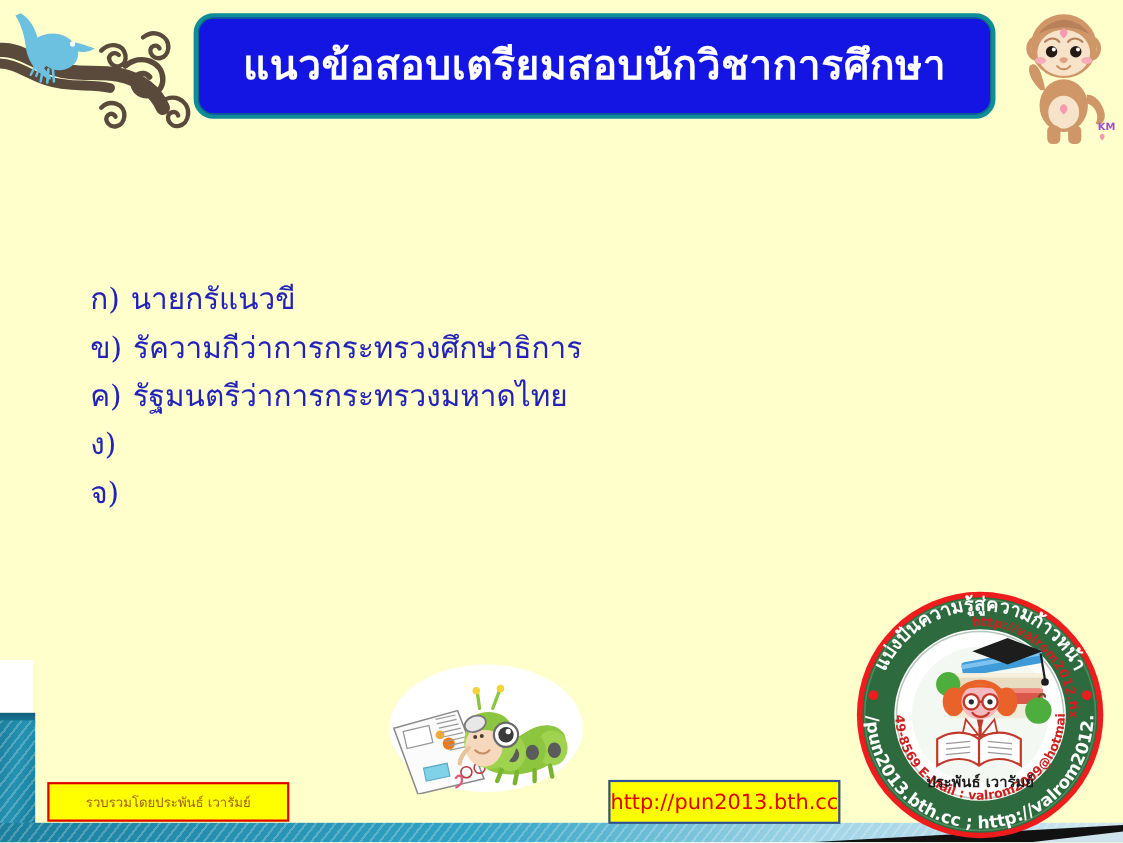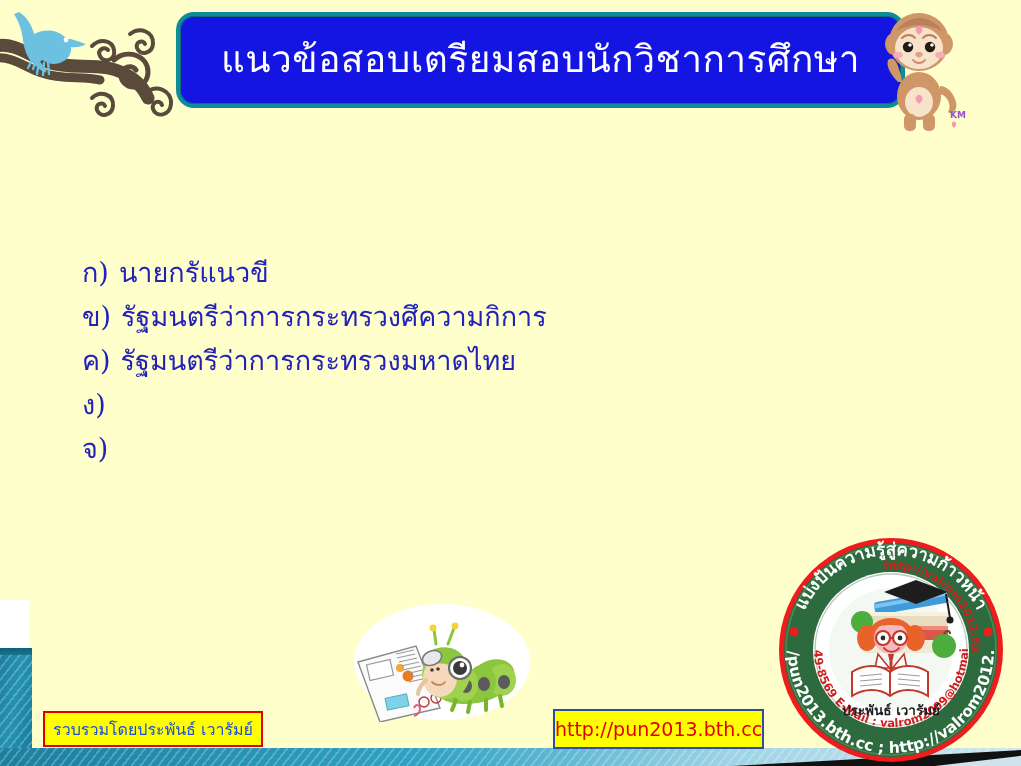--- a/index.html
+++ b/index.html
@@ -90,32 +90,32 @@
     border: 4px solid #0f8d96;
     box-sizing: border-box;
     box-shadow: 0 0 0 1px #0c6e79 inset;
     display: flex;
     align-items: center;
     justify-content: center;
   }
   .banner-title {
     color: #ffffff;
     font-size: 37px;
-    font-weight: normal;
+    font-weight: bold;
     letter-spacing: .5px;
     line-height: 1.05;
     text-align: right;
     white-space: nowrap;
   }
 
   
   .branch-art { position: absolute; left: -4px; top: -2px; }
 
   
-  .monkey-art { position: absolute; left: 880px; top: 4px; text-align: right; }
+  .monkey-art { position: absolute; left: 928px; top: 4px; text-align: right; }
 
   
   .question {
     position: absolute;
     left: 40px;
     top: 150px;
     width: 950px;
     color: #1a1ab4;
     font-size: 29px;
     font-weight: bold;
@@ -155,22 +155,22 @@
     width: 220px;
     height: 36px;
     box-sizing: border-box;
     background: #ffff00;
     border: 2px solid #e00000;
     display: flex;
     align-items: center;
     justify-content: center;
   }
   .credit-text {
-    color: #1d4ed8;
-    font-size: 16px;
+    color: #a16207;
+    font-size: 12px;
     font-weight: normal;
     white-space: nowrap;
   }
   .url-box {
     position: absolute;
     left: 553px;
     top: 709px;
     width: 211px;
     height: 40px;
     box-sizing: border-box;
@@ -262,21 +262,21 @@
   </div>
 
 
   <div class="choices">
     <div class="choice">
       <span class="choice-key">ก)</span>
       <span class="choice-label">นายกรัแนวขี</span>
     </div>
     <div class="choice">
       <span class="choice-key">ข)</span>
-      <span class="choice-label">รัฐมนตรีว่าการกระทรวงศึความกิการ</span>
+      <span class="choice-label">รัความกีว่าการกระทรวงศึกษาธิการ</span>
     </div>
     <div class="choice">
       <span class="choice-key">ค)</span>
       <span class="choice-label">รัฐมนตรีว่าการกระทรวงมหาดไทย</span>
     </div>
     <div class="choice">
       <span class="choice-key">ง)</span>
     </div>
     <div class="choice">
       <span class="choice-key">จ)</span>

